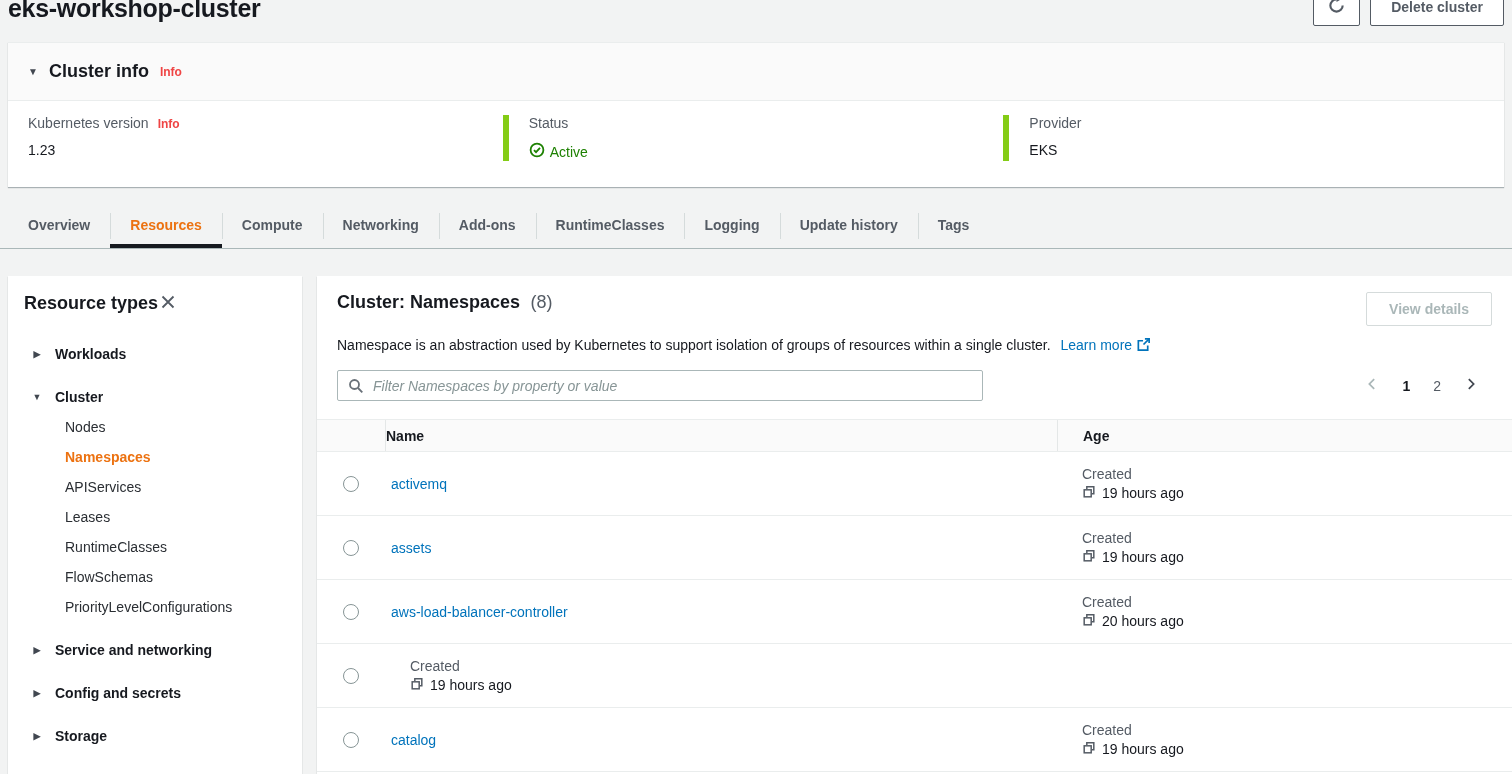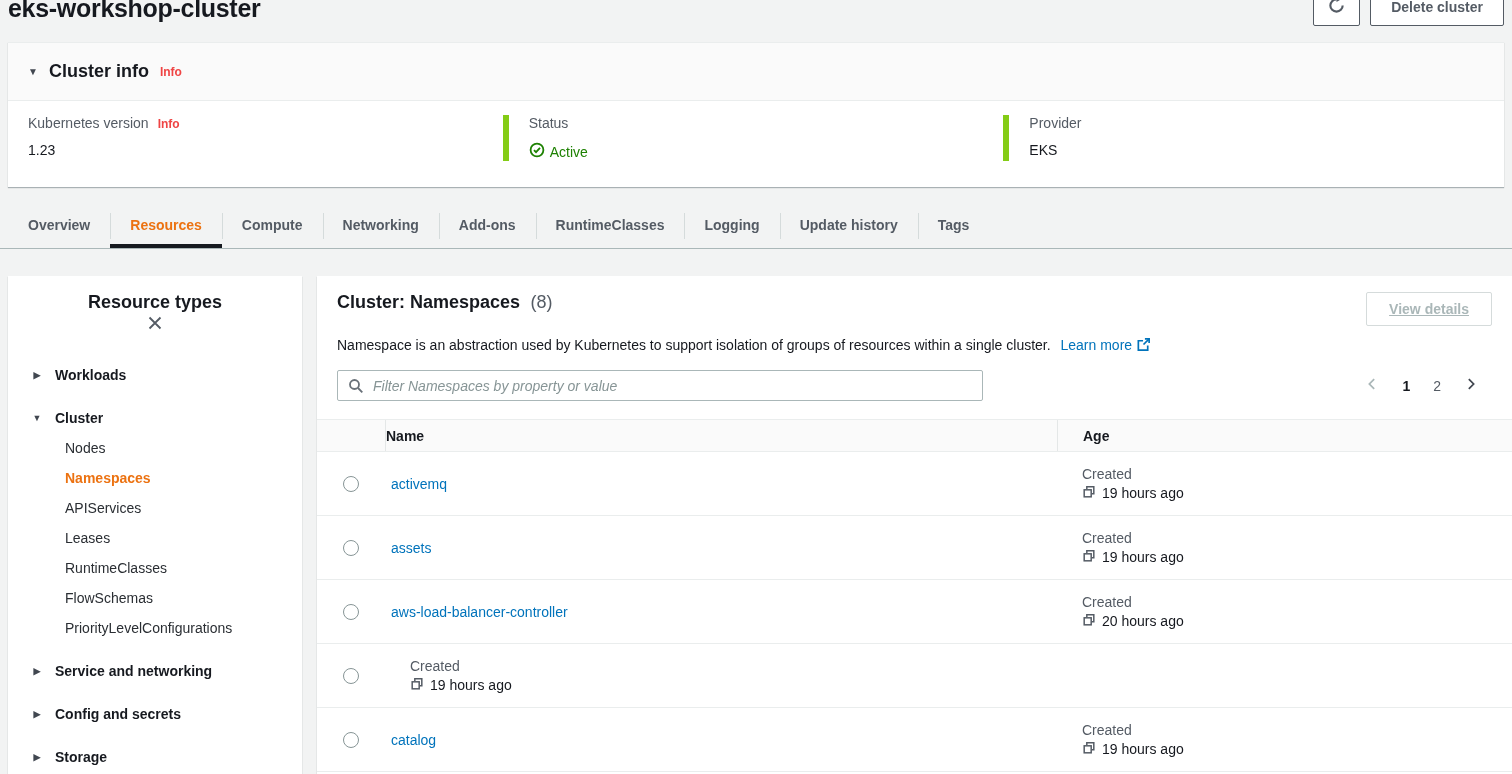--- a/index.html
+++ b/index.html
@@ -36,38 +36,38 @@
   .tabs { margin-top:16px; padding:0 8px; display:flex; height:46px; border-bottom:1px solid #aab7b8; }
   .tab { position:relative; padding:0 20px; line-height:44px; font-size:14px; font-weight:700;
          color:#545b64; cursor:pointer; white-space:nowrap; }
   .tab + .tab::before { content:""; position:absolute; left:0; top:10px; height:26px; width:1px; background:#d5dbdb; }
   .tab.active { color:#ec7211; }
   .tab.active::after { content:""; position:absolute; left:0; right:0; bottom:0; height:4px; background:#16191f; }
   
   .split { display:flex; gap:15px; margin:27px 0 0 8px; height:500px; align-items:stretch; }
   .left-panel { width:294px; background:#fff; box-shadow:0 1px 1px 0 rgba(0,28,36,.3);
                 padding:16px; flex-shrink:0; }
-  .lp-header { display:flex; align-items:center;flex-direction:column; }
+  .lp-header { display:flex; align-items:center; }
   .lp-title { font-size:18px; font-weight:700; margin:0; }
   .close-btn { background:none; border:none; padding:2px; cursor:pointer; display:flex; }
   .tree { margin-top:24px; padding-left:8px; }
   .group-row { display:flex; align-items:center; gap:13px; height:30px; margin-top:13px;
                font-size:14px; font-weight:700; cursor:pointer; }
   .tree-caret { font-size:9px; color:#414750; width:10px; text-align:center; }
   .children { padding-left:33px; }
   .child { height:30px; line-height:30px; font-size:14px; color:#2a2e33; cursor:pointer; }
   .child.selected { color:#ec7211; font-weight:700; }
   
   .right-panel { flex:1; background:#fff; box-shadow:0 1px 1px 0 rgba(0,28,36,.3); }
   .rp-header { padding:16px 20px 0; }
   .rp-title-row { display:flex; justify-content:space-between; align-items:flex-start; }
   .rp-title { font-size:18px; font-weight:700; margin:0; display:inline; }
   .rp-count { font-size:18px; font-weight:400; color:#545b64; margin-left:6px; }
   .view-details { background:#fff; border:1px solid #d5dbdb; border-radius:2px; color:#aab7b8;
-                  font-weight:700; font-size:14px; padding:8px 22px; font-family:inherit;text-decoration:underline; }
+                  font-weight:700; font-size:14px; padding:8px 22px; font-family:inherit; }
   .description { margin-top:11px; font-size:14px; color:#16191f; }
   .learn-more { color:#0073bb; text-decoration:none; margin-left:6px; cursor:pointer; }
   .ext-icon { vertical-align:-2px; margin-left:4px; }
   .controls { margin-top:15px; display:flex; justify-content:space-between; align-items:center; }
   .filter-wrap { position:relative; width:646px; }
   .filter-wrap svg { position:absolute; left:11px; top:8px; }
   .filter-input { width:100%; height:31px; border:1px solid #aab7b8; border-radius:2px;
                   padding:0 8px 0 35px; font-size:14px; font-style:italic; font-family:inherit; color:#16191f; }
   .filter-input::placeholder { color:#879596; font-style:italic; }
   .pagination { display:flex; align-items:center; gap:23px; font-size:14px; margin-right:14px; }

